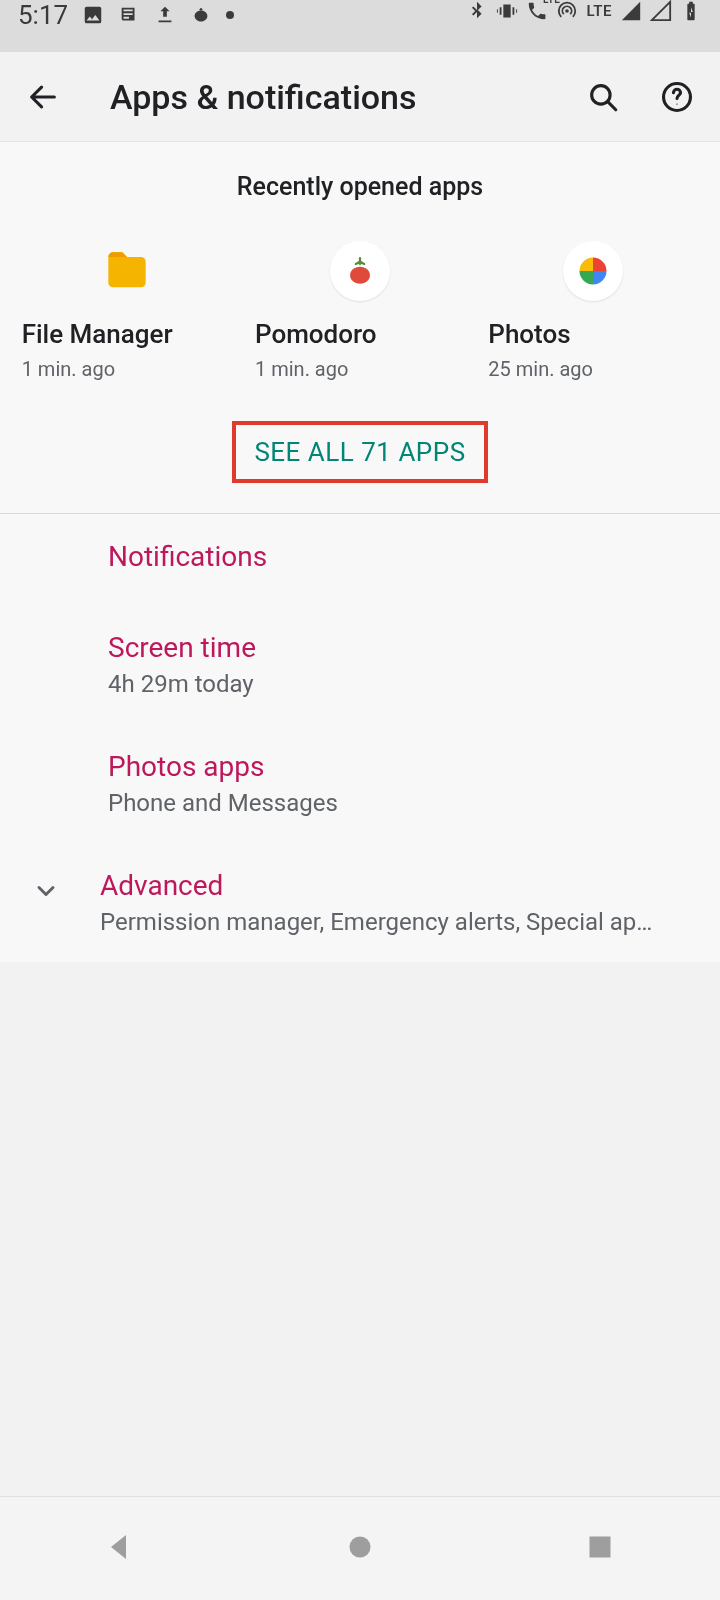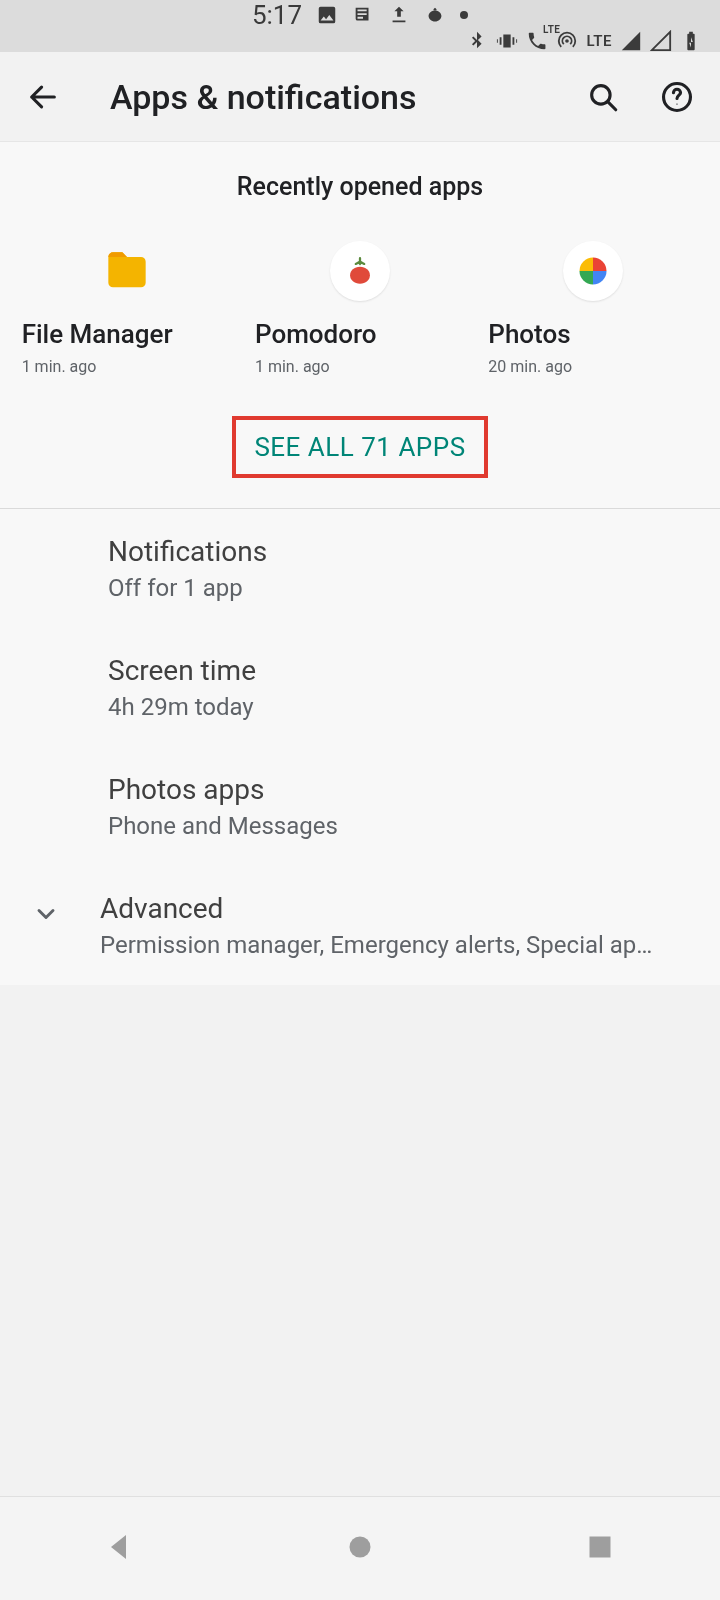--- a/index.html
+++ b/index.html
@@ -9,25 +9,24 @@
     font-family: Roboto, Arial, sans-serif;
     background: #f2f2f2;
     color: #202124;
     overflow: hidden;
     position: relative;
   }
   .status-bar {
     height: 52px;
     background: #dcdcdc;
     display: flex;
-    align-items: center;
+    align-items: flex-start;
     padding: 0 18px;
     font-size: 26px;
     color: #3a3a3a;
-    flex-direction: column;
   }
   .status-left { display: flex; align-items: center; gap: 14px; }
   .status-right { margin-left: auto; display: flex; align-items: center; gap: 8px; font-size: 20px; }
   .status-ic { width: 22px; height: 22px; display:inline-flex; align-items:center; justify-content:center; }
   .status-ic svg { width:100%; height:100%; fill:#3b3b3b; }
   .lte-text { font-size:15px; font-weight:600; color:#3b3b3b; letter-spacing:0.5px;}
   .header {
     height: 90px;
     background: #f2f2f2;
     display: flex;
@@ -39,30 +38,30 @@
   .header-icons { display:flex; gap:36px; align-items:center; }
   .icon-btn { width: 38px; height: 38px; display:flex; align-items:center; justify-content:center; }
   .icon-btn svg { width: 34px; height:34px; stroke:#202124; fill:none; stroke-width:2.2; }
   .content { background:#f8f8f8; }
   .section-title { text-align:center; font-size:25px; font-weight:500; color:#202124; padding: 30px 0 24px; }
   .recent-apps { display:flex; justify-content:space-around; padding: 0 10px 30px;}
   .app-item { width: 210px; text-align:left; }
   .app-icon { width:60px; height:60px; margin: 16px auto 18px; border-radius:50%; display:flex; align-items:center; justify-content:center; background:#fff; box-shadow:0 1px 2px rgba(0,0,0,0.1);}
   .app-icon.fm { background:transparent; box-shadow:none; }
   .app-name { font-size:26px; font-weight:500; color:#202124; margin-bottom:8px;}
-  .app-time { font-size:16px; color:#5f6368; }
+  .app-time { font-size:20px; color:#5f6368; }
   .see-all-wrap { text-align:center; padding: 10px 0 30px; }
   .see-all-btn { display:inline-block; font-size:26px; font-weight:400; color:#008577; letter-spacing:0.5px; padding:12px 18px; border:4px solid #e03a2f; }
   .divider { height:1px; background:#dadada; }
   .settings-list { padding: 0 0 0 0; background:#f8f8f8;}
   .setting-row { display:flex; padding: 26px 24px 26px 36px; align-items:flex-start; }
   .setting-chevron { width:44px; display:flex; justify-content:center; margin-top:8px; margin-left:-12px; margin-right:12px;}
   .setting-text { margin-left:72px; flex:1;}
   .setting-row.with-chevron .setting-text { margin-left:20px; }
-  .setting-title { font-size:28px; color:#404040; margin-bottom:6px;}
+  .setting-title { font-size:28px; color:#be185d; margin-bottom:6px;}
   .setting-sub { font-size:24px; color:#5f6368; overflow:hidden; text-overflow:ellipsis; white-space:nowrap; max-width:560px;}
   .navbar { position:absolute; bottom:0; left:0; right:0; height:104px; background:#f4f4f4; display:flex; align-items:center; justify-content:space-around; border-top:1px solid #e0e0e0;}
   .nav-btn svg { width:36px; height:36px; fill:#9e9e9e; }
   .dot { width:8px; height:8px; border-radius:50%; background:#3b3b3b;}
 </style>
 </head>
 <body>
 
 <div class="status-bar">
   <div class="status-left">
@@ -180,34 +179,33 @@
     <div class="app-item">
       <div class="app-icon">
         <svg width="36" height="36" viewBox="0 0 24 24">
           <path d="M12 12V3a9 9 0 019 9h-9z" fill="#ea4335"></path>
           <path d="M12 12h9a9 9 0 01-9 9v-9z" fill="#4285f4"></path>
           <path d="M12 12v9a9 9 0 01-9-9h9z" fill="#34a853"></path>
           <path d="M12 12H3a9 9 0 019-9v9z" fill="#fbbc05"></path>
         </svg>
       </div>
       <div class="app-name">Photos</div>
-      <div class="app-time">20 min. ago</div>
+      <div class="app-time">25 min. ago</div>
     </div>
   </div>
 
   <div class="see-all-wrap">
     <span class="see-all-btn">SEE ALL 71 APPS</span>
   </div>
   <div class="divider"></div>
 
   <div class="settings-list">
     <div class="setting-row">
       <div class="setting-text">
         <div class="setting-title">Notifications</div>
-        <div class="setting-sub">Off for 1 app</div>
       </div>
     </div>
     <div class="setting-row">
       <div class="setting-text">
         <div class="setting-title">Screen time</div>
         <div class="setting-sub">4h 29m today</div>
       </div>
     </div>
     <div class="setting-row">
       <div class="setting-text">

